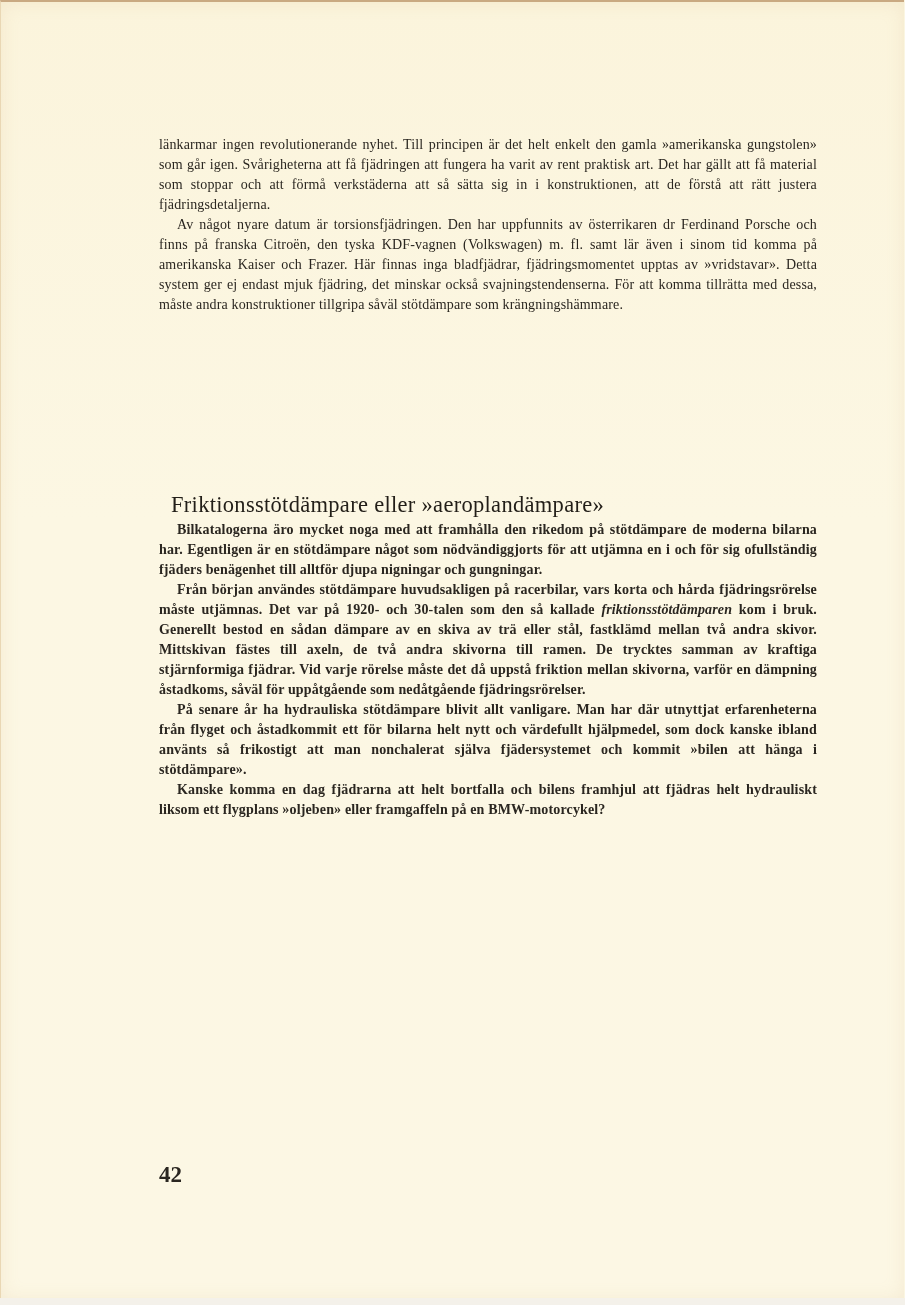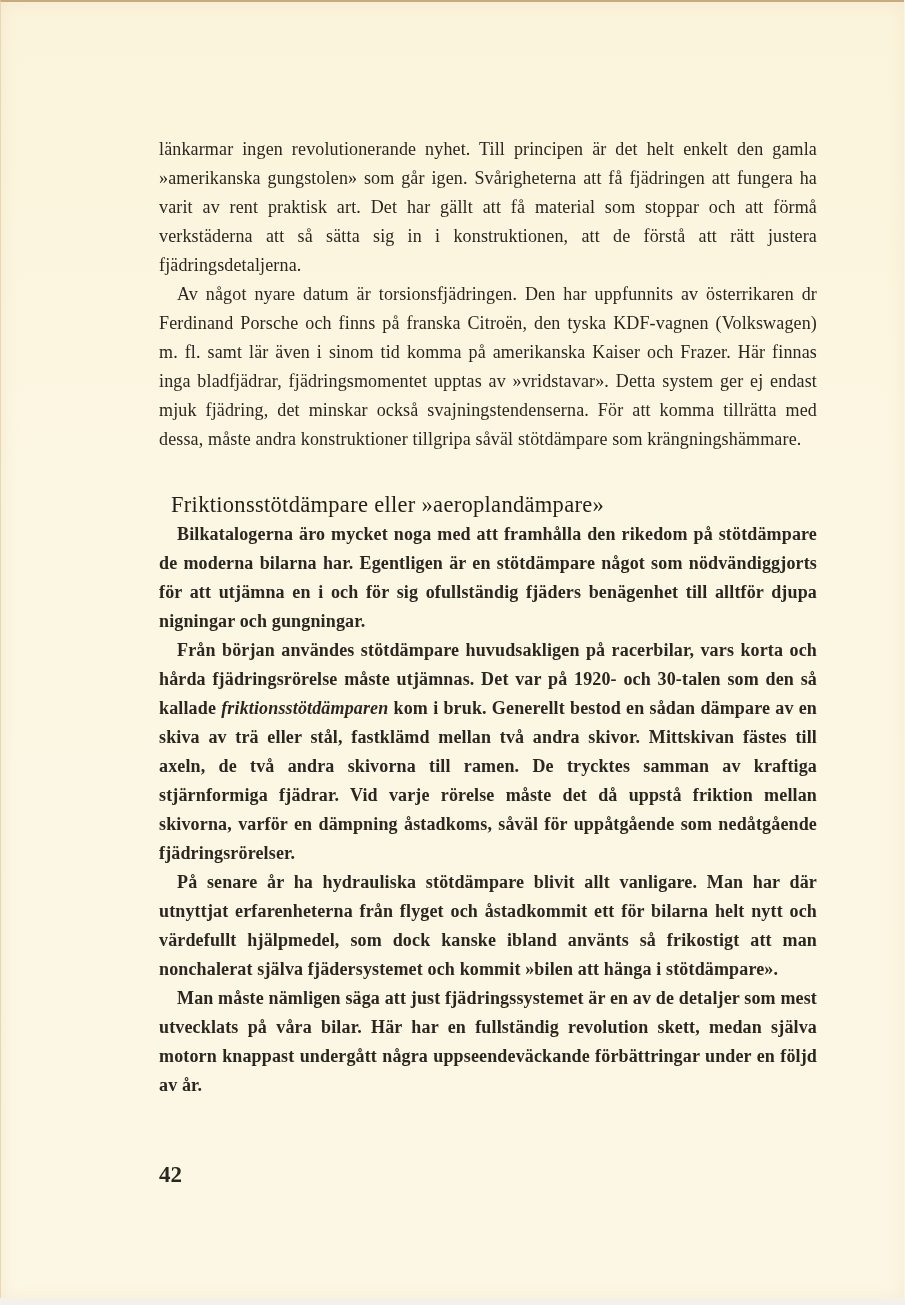--- a/index.html
+++ b/index.html
@@ -29,22 +29,22 @@
       position: absolute;
       left: 0; top: 1298px;
       width: 905px;
       height: 7px;
       background: #f4f1ea;
     }
     .text-block {
       position: absolute;
       left: 158px;
       width: 658px;
-      font-size: 18px;
-      line-height: 29px;
+      font-size: 14px;
+      line-height: 20px;
       text-align: justify;
       letter-spacing: 0.15px;
     }
     .text-block p {
       margin: 0;
       text-indent: 18px;
     }
     .text-block p.no-indent {
       text-indent: 0;
     }
@@ -79,18 +79,18 @@
     <p class="no-indent">länkarmar ingen revolutionerande nyhet. Till principen är det helt enkelt den gamla »amerikanska gungstolen» som går igen. Svårigheterna att få fjädringen att fungera ha varit av rent praktisk art. Det har gällt att få material som stoppar och att förmå verkstäderna att så sätta sig in i konstruktionen, att de förstå att rätt justera fjädringsdetaljerna.</p>
     <p>Av något nyare datum är torsionsfjädringen. Den har uppfunnits av österrikaren dr Ferdinand Porsche och finns på franska Citroën, den tyska KDF-vagnen (Volkswagen) m. fl. samt lär även i sinom tid komma på amerikanska Kaiser och Frazer. Här finnas inga bladfjädrar, fjädringsmomentet upptas av »vridstavar». Detta system ger ej endast mjuk fjädring, det minskar också svajningstendenserna. För att komma tillrätta med dessa, måste andra konstruktioner tillgripa såväl stötdämpare som krängningshämmare.</p>
   </div>
 
   <h2 class="heading">Friktionsstötdämpare eller »aeroplandämpare»</h2>
 
   <div class="text-block block-2">
     <p>Bilkatalogerna äro mycket noga med att framhålla den rikedom på stötdämpare de moderna bilarna har. Egentligen är en stötdämpare något som nödvändiggjorts för att utjämna en i och för sig ofullständig fjäders benägenhet till alltför djupa nigningar och gungningar.</p>
     <p><span>Från början användes stötdämpare huvudsakligen på racerbilar, vars korta och hårda fjädringsrörelse måste utjämnas. Det var på 1920- och 30-talen som den så kallade </span><em>friktionsstötdämparen</em><span> kom i bruk. Generellt bestod en sådan dämpare av en skiva av trä eller stål, fastklämd mellan två andra skivor. Mittskivan fästes till axeln, de två andra skivorna till ramen. De trycktes samman av kraftiga stjärnformiga fjädrar. Vid varje rörelse måste det då uppstå friktion mellan skivorna, varför en dämpning åstadkoms, såväl för uppåtgående som nedåtgående fjädringsrörelser.</span></p>
     <p>På senare år ha hydrauliska stötdämpare blivit allt vanligare. Man har där utnyttjat erfarenheterna från flyget och åstadkommit ett för bilarna helt nytt och värdefullt hjälpmedel, som dock kanske ibland använts så frikostigt att man nonchalerat själva fjädersystemet och kommit »bilen att hänga i stötdämpare».</p>
-    <p>Man måste nämligen säga att just fjädringssystemet är en av de detaljer som mest utvecklats på våra bilar. Här har en fullständig revolution skett, medan själva motorn knappast undergått några uppseendeväckande förbättringar under en följd av år.</p>
+    <p>Kanske komma en dag fjädrarna att helt bortfalla och bilens framhjul att fjädras helt hydrauliskt liksom ett flygplans »oljeben» eller framgaffeln på en BMW-motorcykel?</p>
   </div>
 
   <div class="page-number">42</div>
 </div>
 <div class="page-bottom"></div>
 
 </body></html>

